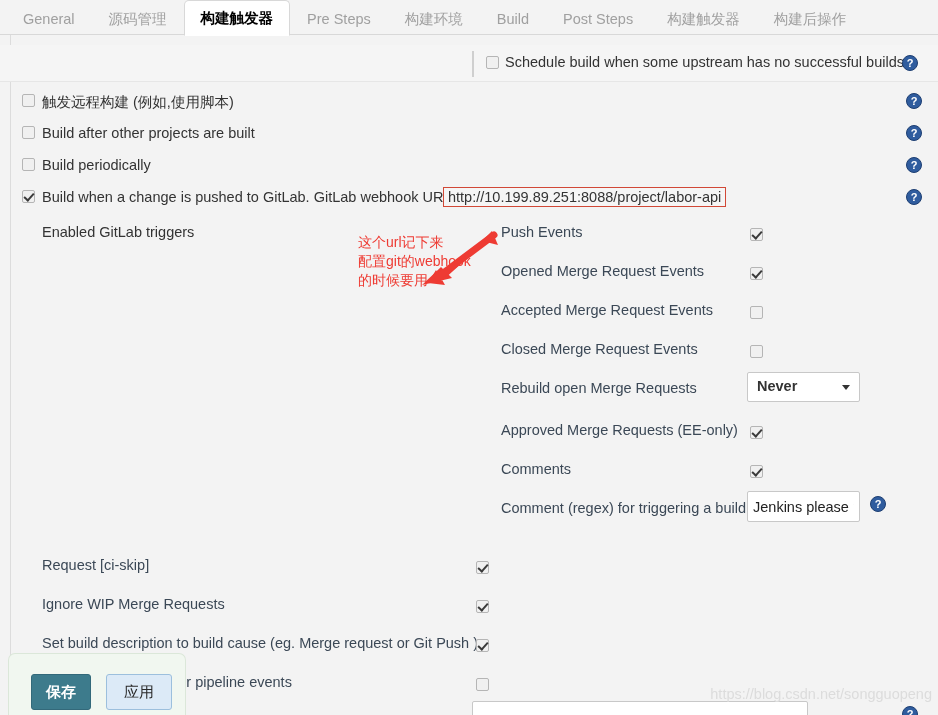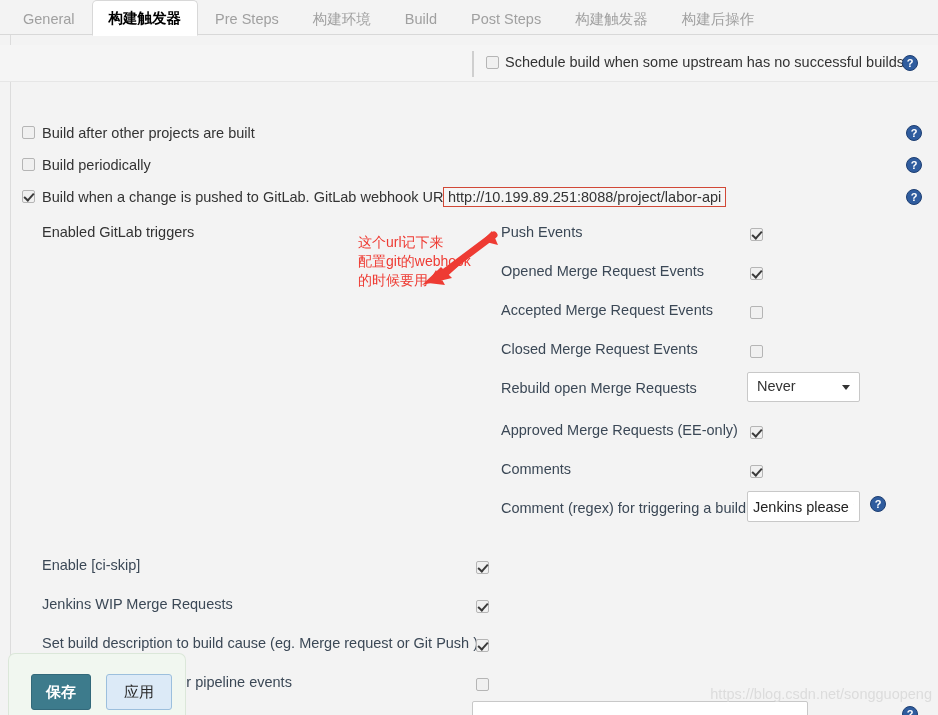--- a/index.html
+++ b/index.html
@@ -182,21 +182,21 @@
   .select {
     position: absolute;
     width: 113px; height: 30px;
     border: 1px solid #c8c8c8;
     background: #ffffff;
     border-radius: 2px;
     cursor: pointer;
   }
   .select-text {
     position: absolute; left: 9px; top: 5px;
-    font-size: 14.5px; color: #333;
+    font-size: 14.5px; color: #333; font-weight: bold;
   }
   .select-caret {
     position: absolute; right: 9px; top: 12px;
     width: 0; height: 0;
     border-left: 4px solid transparent;
     border-right: 4px solid transparent;
     border-top: 5px solid #333;
   }
 
   
@@ -274,40 +274,46 @@
   }
 </style>
 </head>
 <body>
 
 <div id="page">
 
   <div class="tabbar">
     <div class="tabs" id="tabs-holder">
         <div class="tab">General</div>
+        <div class="tab">源码管理</div>
         <div class="tab active">构建触发器</div>
         <div class="tab">Pre Steps</div>
         <div class="tab">构建环境</div>
         <div class="tab">Build</div>
         <div class="tab">Post Steps</div>
         <div class="tab">构建触发器</div>
         <div class="tab">构建后操作</div>
       </div>
   </div>
 
   <div class="content">
     <div class="gutter"></div>
 
     <div class="upstream-row">
       <div class="upstream-sep"></div>
       <div class="cb" id="cb-upstream" style="left:486px; top:11px;"></div>
       <div class="upstream-label">Schedule build when some upstream has no successful builds</div>
       <div class="help" style="left:902px; top:10px;"></div>
     </div>
 
+    <div class="trigger-row" style="top:53px;">
+      <div class="cb" id="cb-trig-0" style="left:22px; top:6px;"></div>
+      <div class="trigger-label">触发远程构建 (例如,使用脚本)</div>
+      <div class="help" style="left:906px; top:5px;"></div>
+    </div>
 
     <div class="trigger-row" style="top:85px;">
       <div class="cb" id="cb-trig-1" style="left:22px; top:6px;"></div>
       <div class="trigger-label">Build after other projects are built</div>
       <div class="help" style="left:906px; top:5px;"></div>
     </div>
 
     <div class="trigger-row" style="top:117px;">
       <div class="cb" id="cb-trig-2" style="left:22px; top:6px;"></div>
       <div class="trigger-label">Build periodically</div>
@@ -371,26 +377,26 @@
       <div class="cb checked" id="cb-opt2-1" style="left:750px; top:10px;"></div>
     </div>
 
     <div class="opt-row" style="top:459px;">
       <div class="opt-label">Comment (regex) for triggering a build</div>
       <input class="tinput" id="comment-regex-input" type="text" style="left: 747px; top: -3px; width: 113px; height: 31px;" value="Jenkins please retry a build">
       <div class="help" style="left:870px; top:2px;"></div>
     </div>
 
     <div class="bot-row" style="top:516px;">
-      <div class="bot-label">Enable [ci-skip]</div>
+      <div class="bot-label">Request [ci-skip]</div>
       <div class="cb checked" id="cb-bot-0" style="left:476px; top:10px;"></div>
     </div>
 
     <div class="bot-row" style="top:555px;">
-      <div class="bot-label">Jenkins WIP Merge Requests</div>
+      <div class="bot-label">Ignore WIP Merge Requests</div>
       <div class="cb checked" id="cb-bot-1" style="left:476px; top:10px;"></div>
     </div>
 
     <div class="bot-row" style="top:594px;">
       <div class="bot-label">Set build description to build cause (eg. Merge request or Git Push )</div>
       <div class="cb checked" id="cb-bot-2" style="left:476px; top:10px;"></div>
     </div>
 
     <div class="bot-row" style="top:633px;">
       <div class="bot-label">Enable secret token for pipeline events</div>

